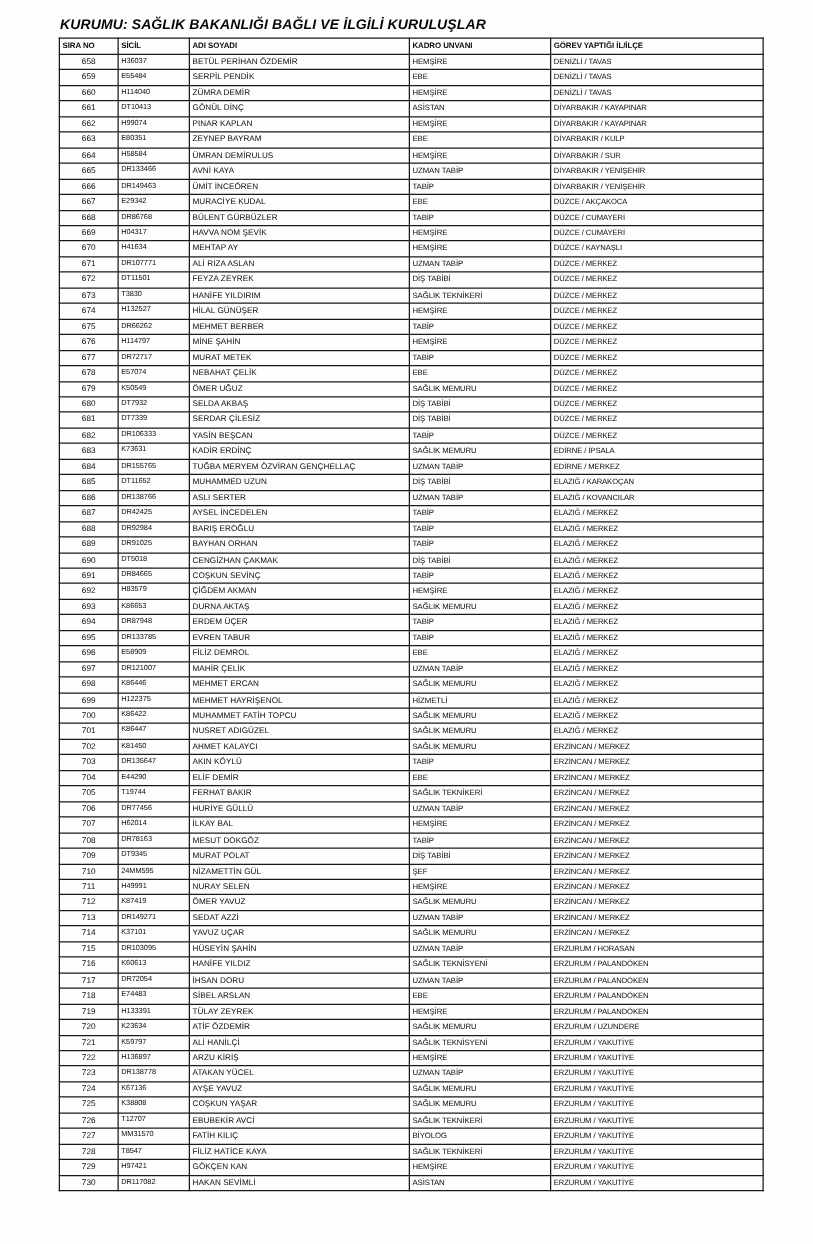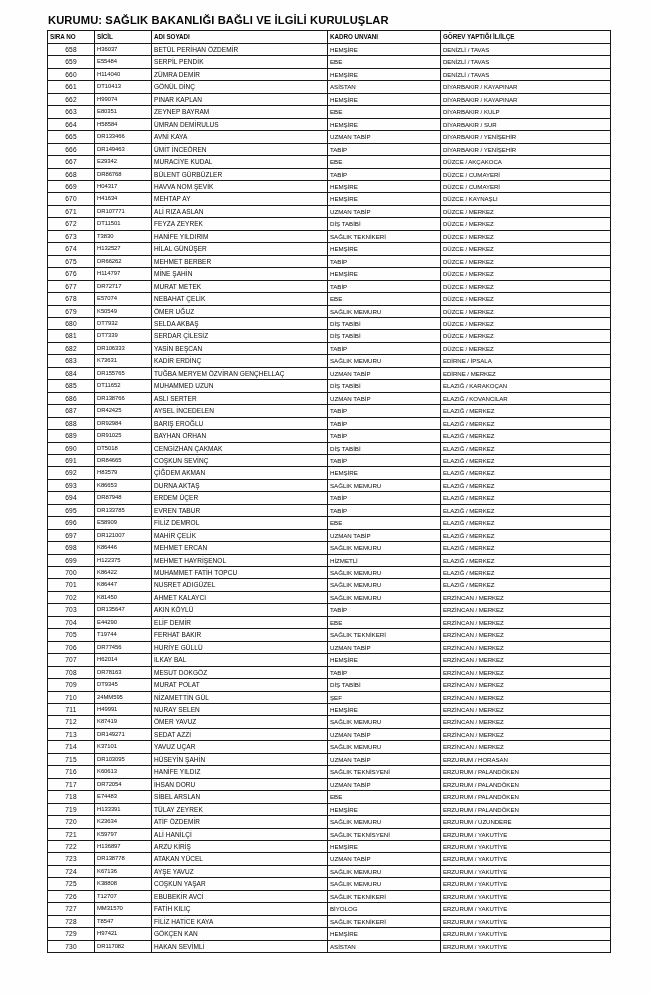--- a/index.html
+++ b/index.html
@@ -23,20 +23,21 @@
     background: #fefefe;
   }
   #doc-title {
     font-size: 11.2px;
     font-weight: bold;
     letter-spacing: 0.1px;
     line-height: 13px;
     margin: 0 0 3px 1px;
     white-space: nowrap;
     color: #050505;
+    font-style: italic;
   }
   table.listing {
     border-collapse: collapse;
     width: 563px;
     table-layout: fixed;
     font-size: 6.2px;
   }
   table.listing col.c-sira  { width: 47px; }
   table.listing col.c-sicil { width: 57px; }
   table.listing col.c-ad    { width: 176px; }

